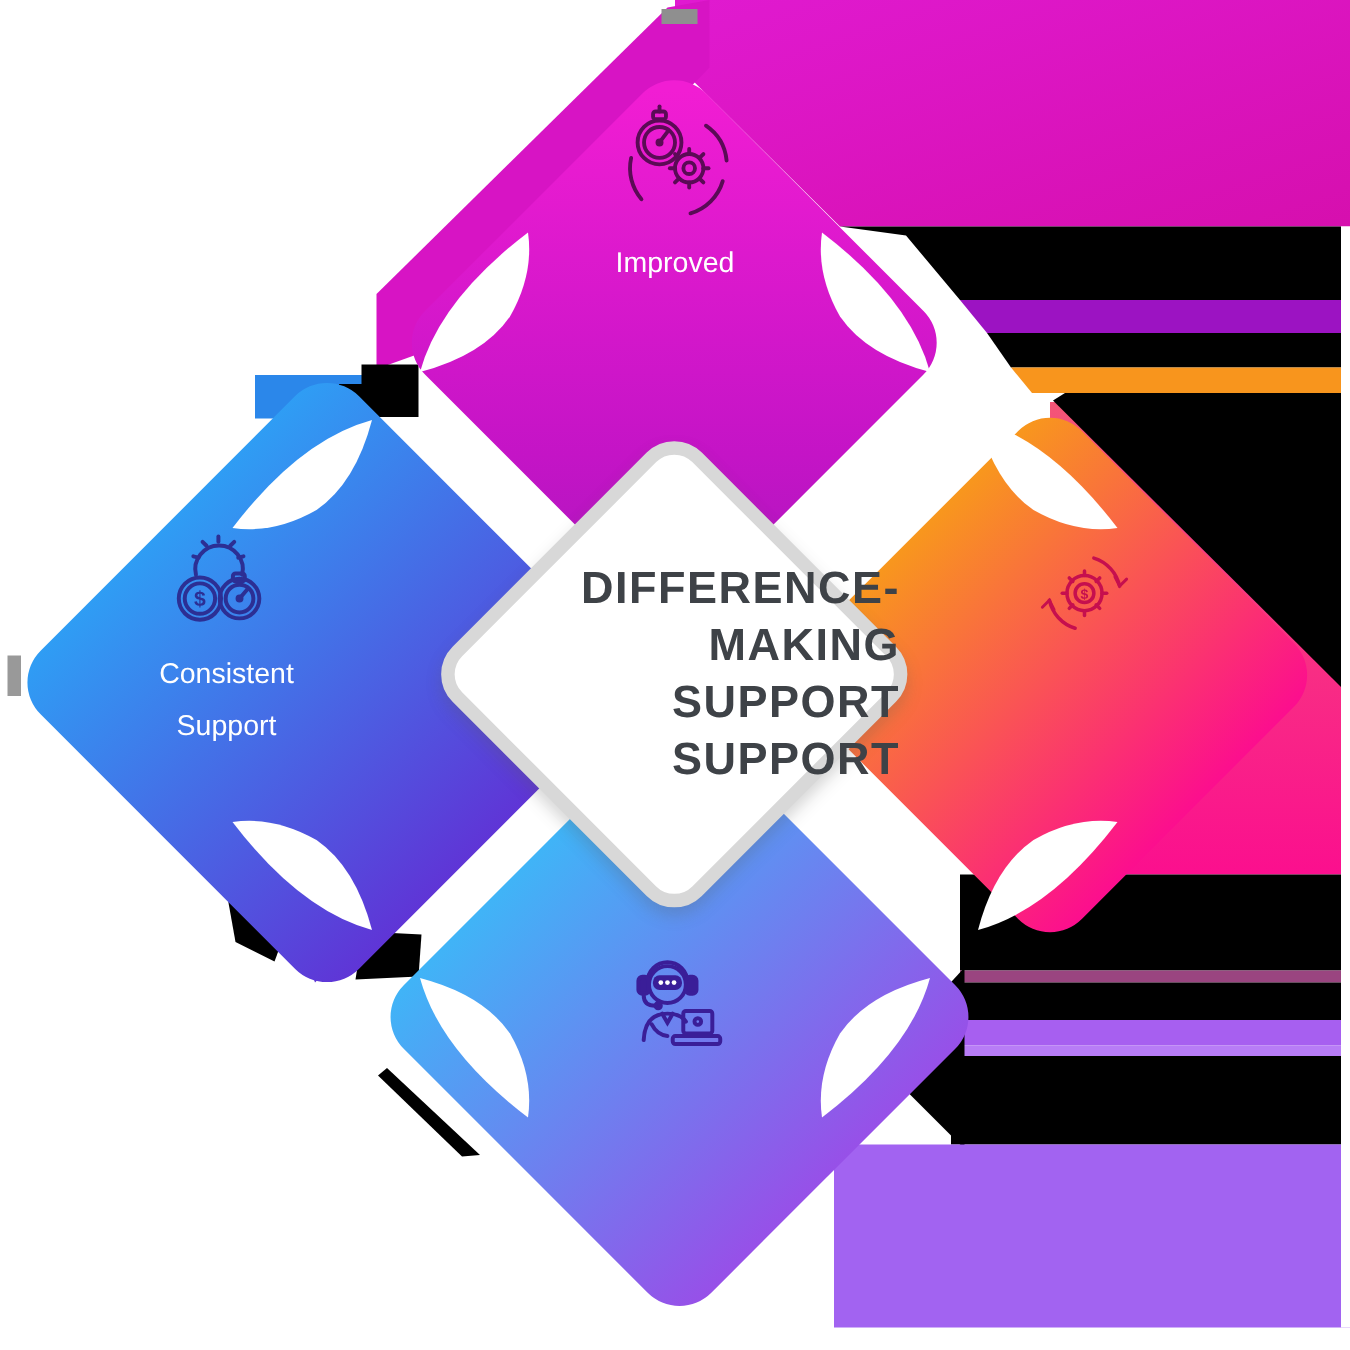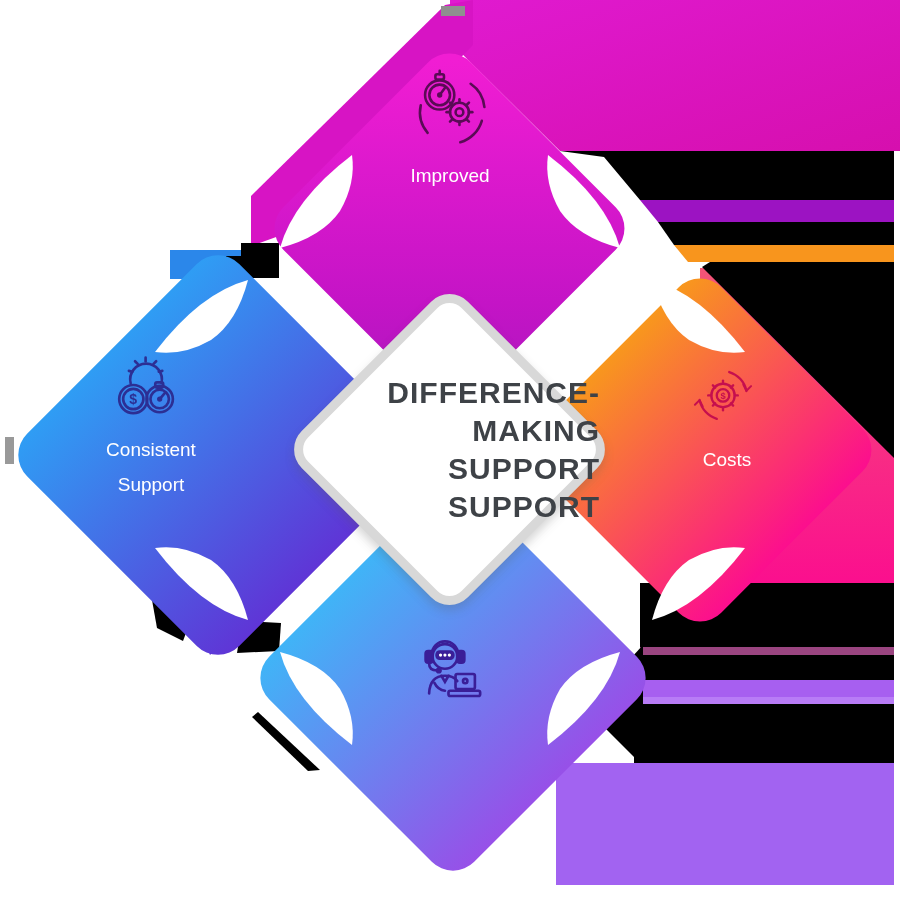--- a/index.html
+++ b/index.html
@@ -196,16 +196,15 @@
   </svg>
 
   <div class="label lab-top">
     <div>Improved</div>
   </div>
   <div class="label lab-left">
     <div>Consistent</div>
     <div>Support</div>
   </div>
   <div class="label lab-right">
-    <div>Costs</div>
   </div>
 
 </div>
 
 </body></html>

